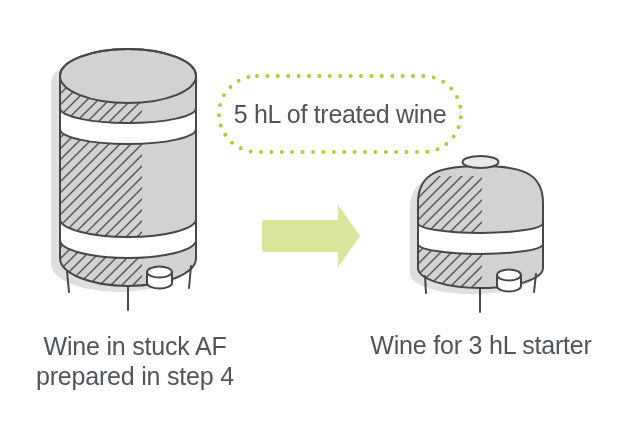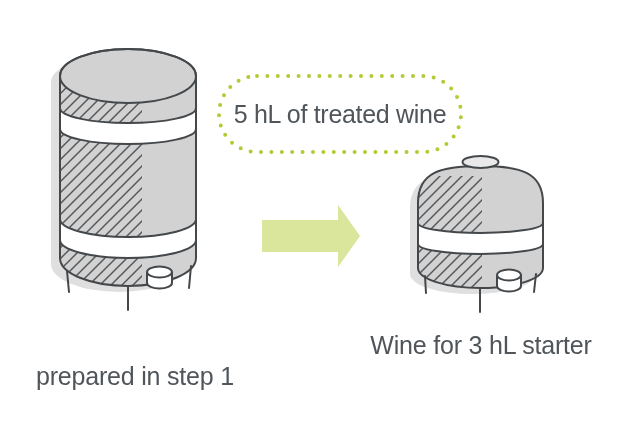--- a/index.html
+++ b/index.html
@@ -90,19 +90,19 @@
       <path class="leg" d="M 480 288 L 480 312"></path>
       <path class="leg" d="M 536 274 L 534 292"></path>
       <path class="spigot" d="M 497 275 L 497 286 A 12 5.5 0 0 0 521 286 L 521 275"></path>
       <ellipse class="spigot" cx="509" cy="275" rx="12" ry="5.5"></ellipse>
     </g>
   </svg>
 
   <div class="callout-text">5 hL of treated wine</div>
 
   <div class="tank-label left">
-    <br>
-    <span>prepared in step 1</span>
+    <span>Wine in stuck AF</span><br>
+    <span>prepared in step 4</span>
   </div>
 
   <div class="tank-label right">Wine for 3 hL starter</div>
 
 </div>
 
 </body></html>

